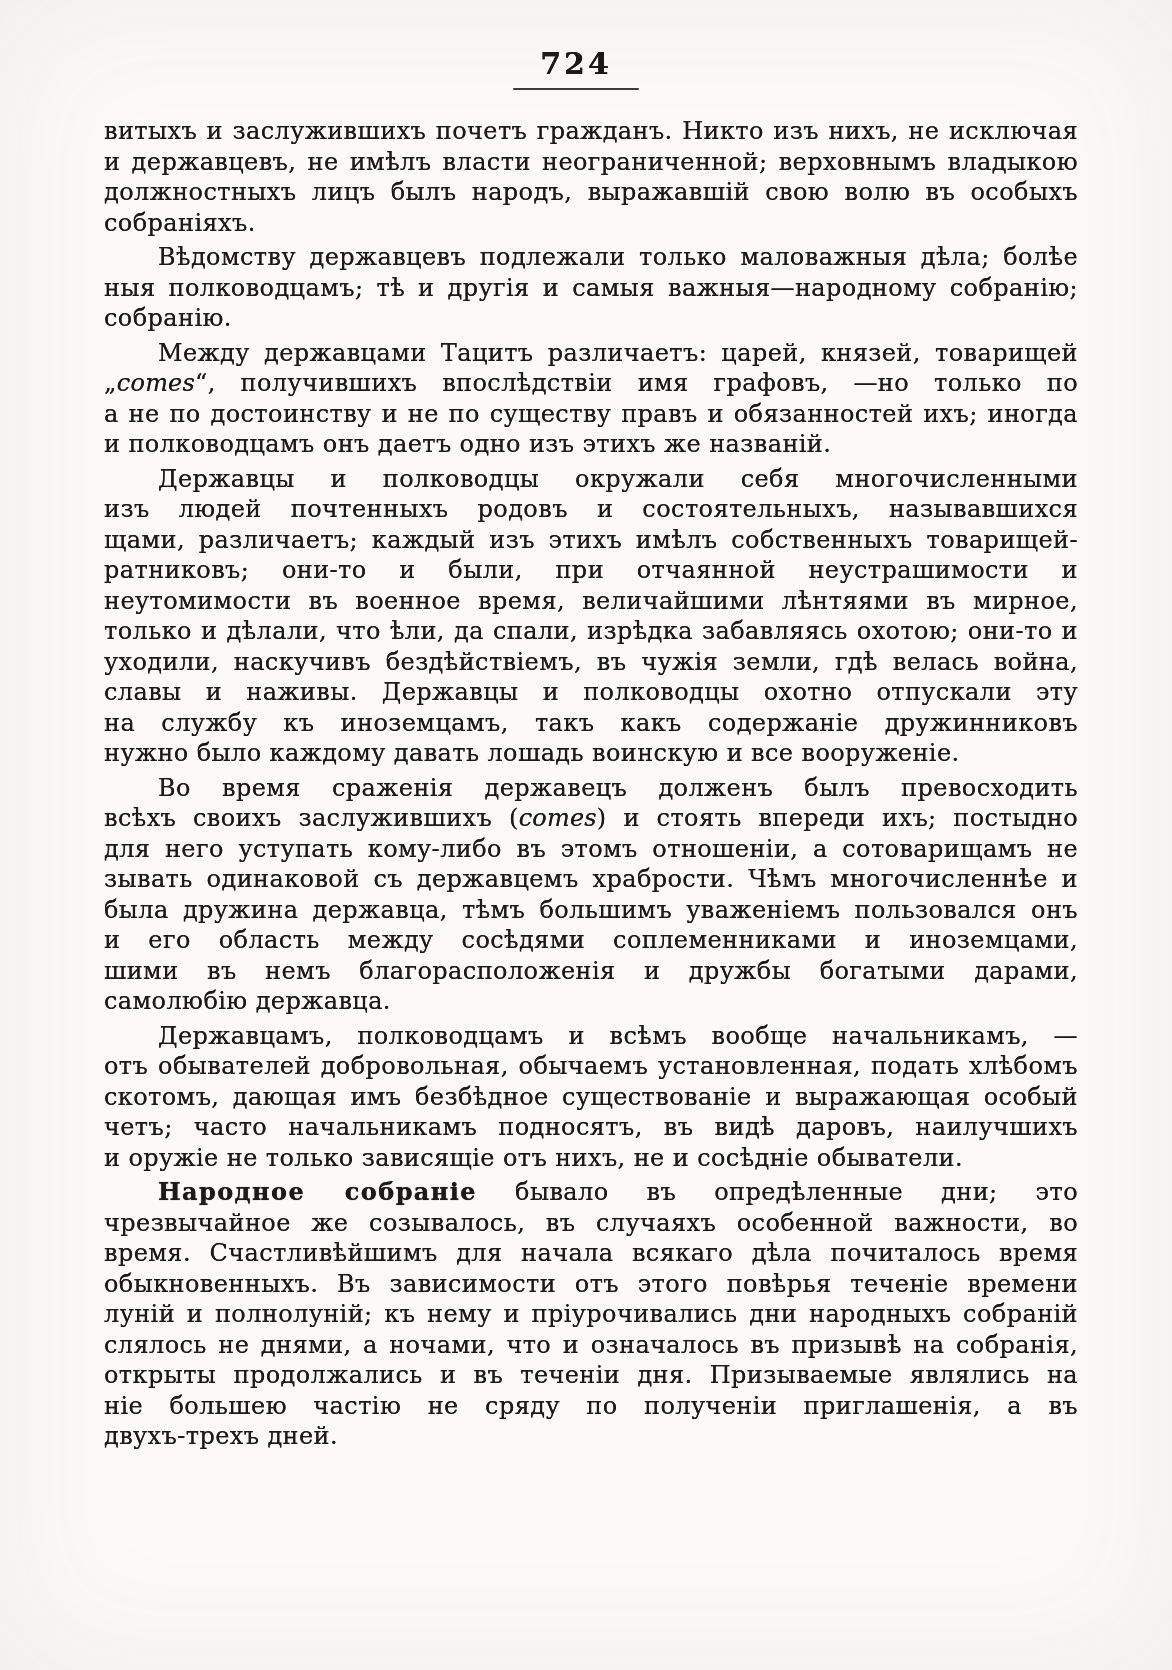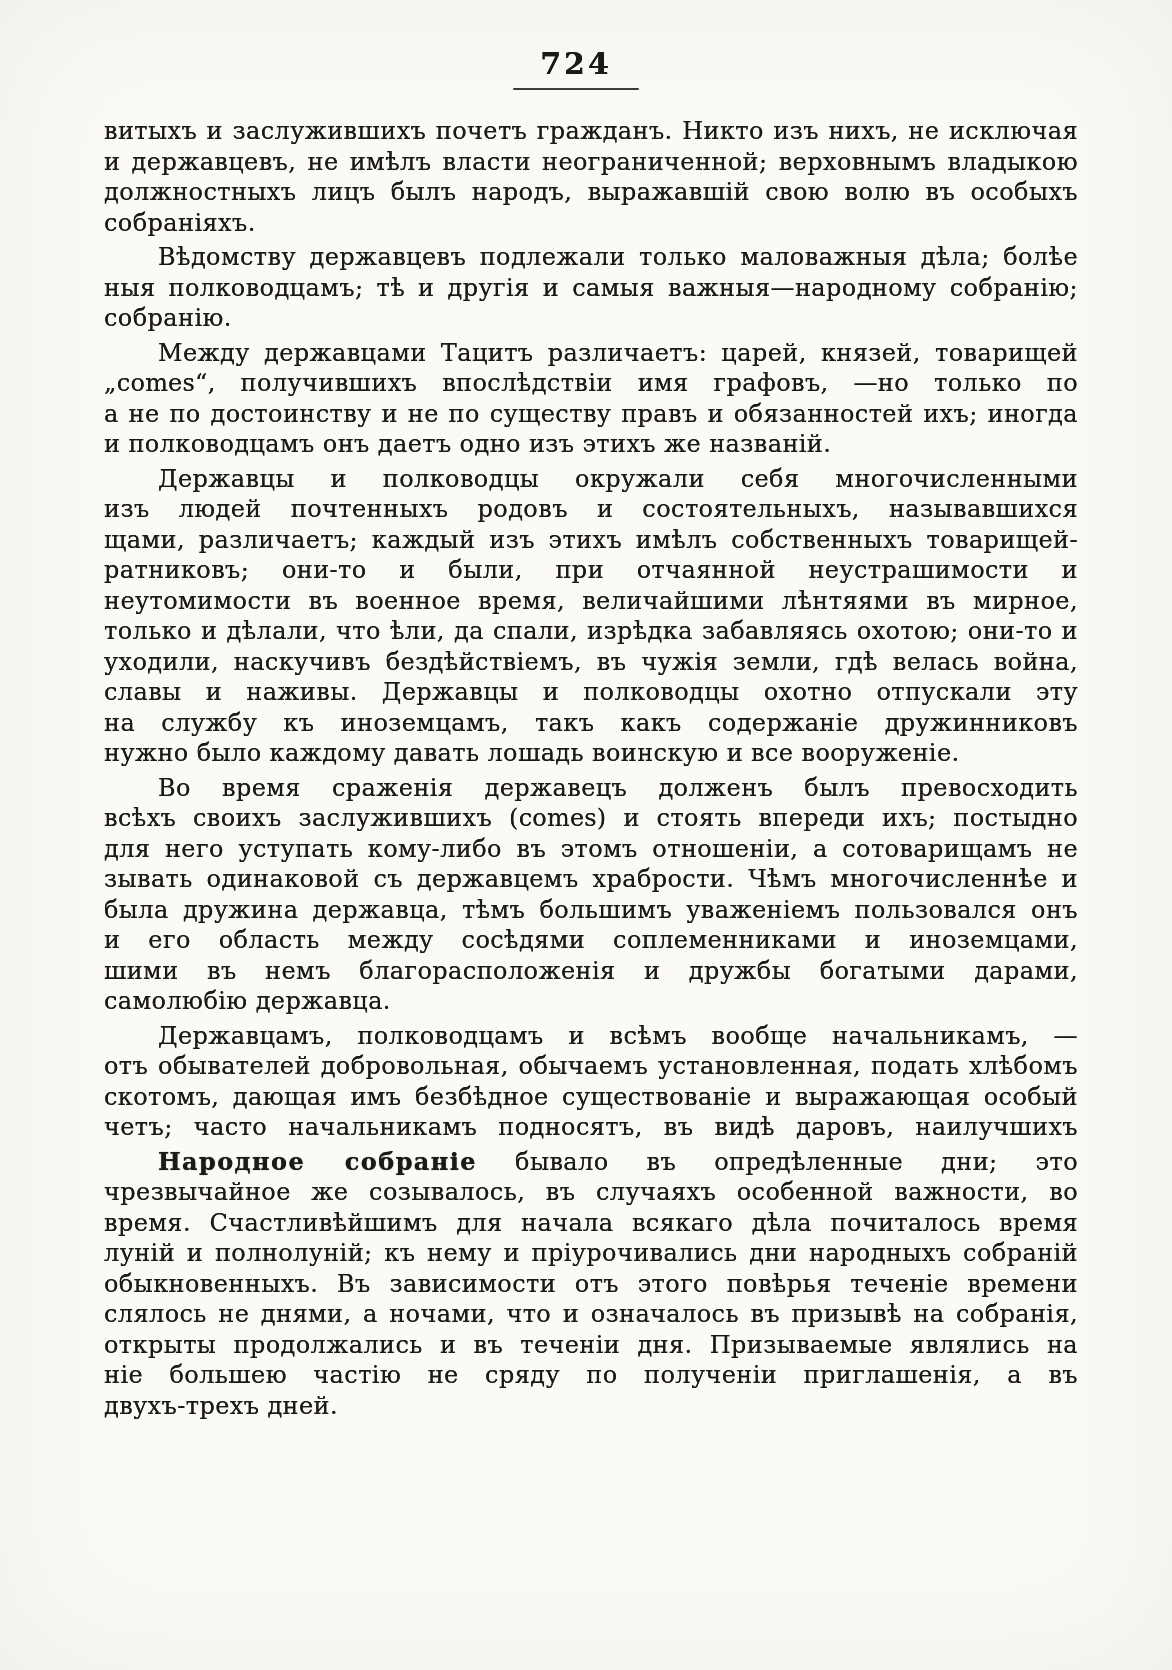--- a/index.html
+++ b/index.html
@@ -56,21 +56,21 @@
     text-align-last:justify;
     overflow:hidden;
     white-space:normal;
   }
   .line.last{
     text-align-last:left;
   }
   .paragraph.indent .line:first-child{
     text-indent:54px;
   }
-  .it{letter-spacing:0.2px;}
+  .it{font-style:italic;letter-spacing:0.2px;}
   .bd{font-weight:bold;letter-spacing:1.4px;text-shadow:0 0 0.8px var(--ink);}
 </style>
 </head>
 <body>
 
 <div class="page">
   <div class="page-header">
     <div class="page-number">724</div>
     <div class="page-number-rule"></div>
   </div>
@@ -112,26 +112,27 @@
         <div class="line"><span>была дружина державца, тѣмъ большимъ уваженіемъ пользовался онъ самъ</span></div>
         <div class="line"><span>и его область между сосѣдями соплеменниками и иноземцами, заискивав-</span></div>
         <div class="line"><span>шими въ немъ благорасположенія и дружбы богатыми дарами, льстившими</span></div>
         <div class="line last"><span>самолюбію державца.</span></div>
       </div>
       <div class="paragraph indent">
         <div class="line"><span>Державцамъ, полководцамъ и всѣмъ вообще начальникамъ, —приносится</span></div>
         <div class="line"><span>отъ обывателей добровольная, обычаемъ установленная, подать хлѣбомъ и</span></div>
         <div class="line"><span>скотомъ, дающая имъ безбѣдное существованіе и выражающая особый по-</span></div>
         <div class="line"><span>четъ; часто начальникамъ подносятъ, въ видѣ даровъ, наилучшихъ лошадей</span></div>
+        <div class="line last"><span>и оружіе не только зависящіе отъ нихъ, не и сосѣдніе обыватели.</span></div>
       </div>
       <div class="paragraph indent">
         <div class="line"><span class="bd">Народное собраніе</span><span> бывало въ опредѣленные дни; это обыкновенное;</span></div>
         <div class="line"><span>чрезвычайное же созывалось, въ случаяхъ особенной важности, во всякое</span></div>
         <div class="line"><span>время. Счастливѣйшимъ для начала всякаго дѣла почиталось время ново-</span></div>
+        <div class="line"><span>обыкновенныхъ. Въ зависимости отъ этого повѣрья теченіе времени исчи-</span></div>
         <div class="line"><span>луній и полнолуній; къ нему и пріурочивались дни народныхъ собраній</span></div>
-        <div class="line"><span>обыкновенныхъ. Въ зависимости отъ этого повѣрья теченіе времени исчи-</span></div>
         <div class="line"><span>слялось не днями, а ночами, что и означалось въ призывѣ на собранія,</span></div>
         <div class="line"><span>открыты продолжались и въ теченіи дня. Призываемые являлись на собра-</span></div>
         <div class="line"><span>ніе большею частію не сряду по полученіи приглашенія, а въ продолженіи</span></div>
         <div class="line last"><span>двухъ-трехъ дней.</span></div>
       </div>
     </div>
 </div>
 
 </body></html>

